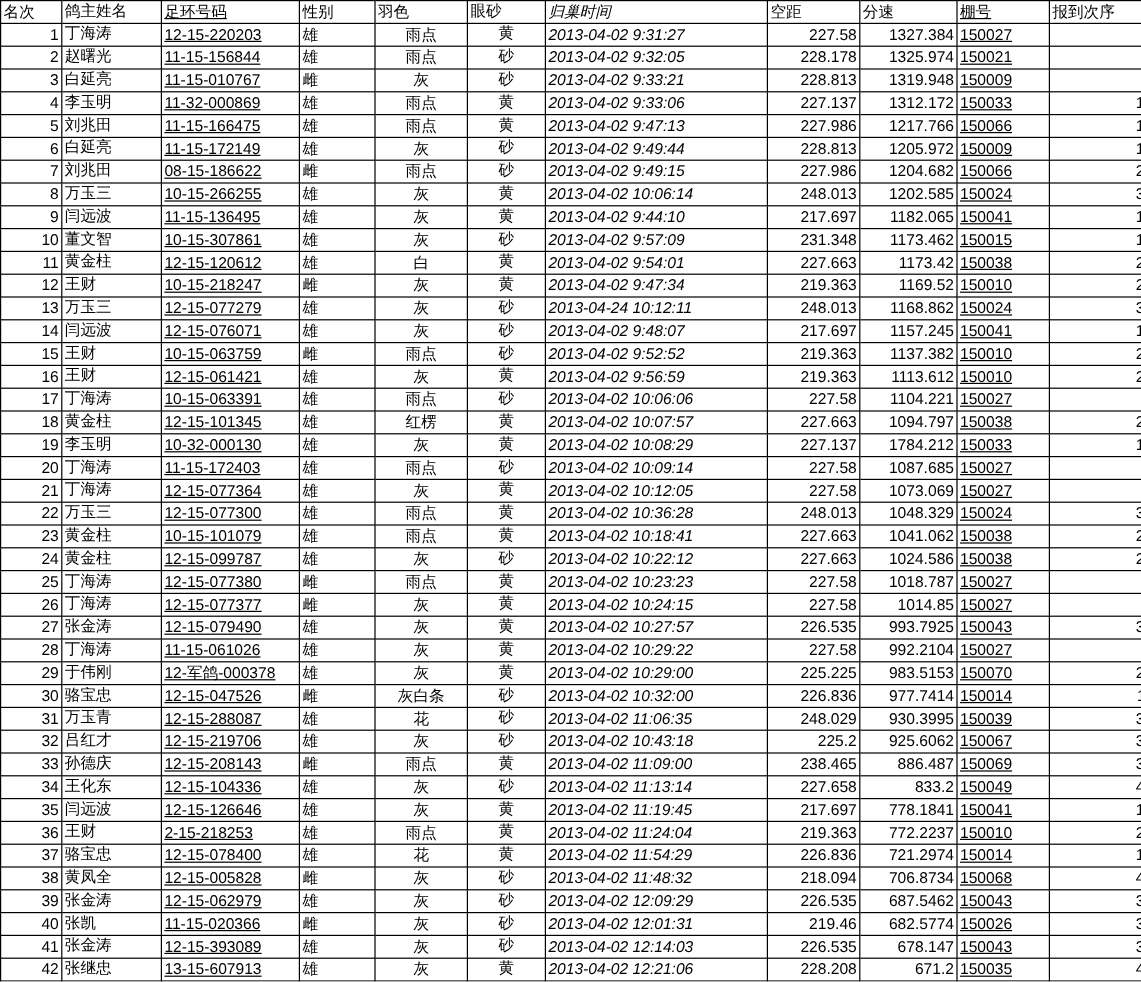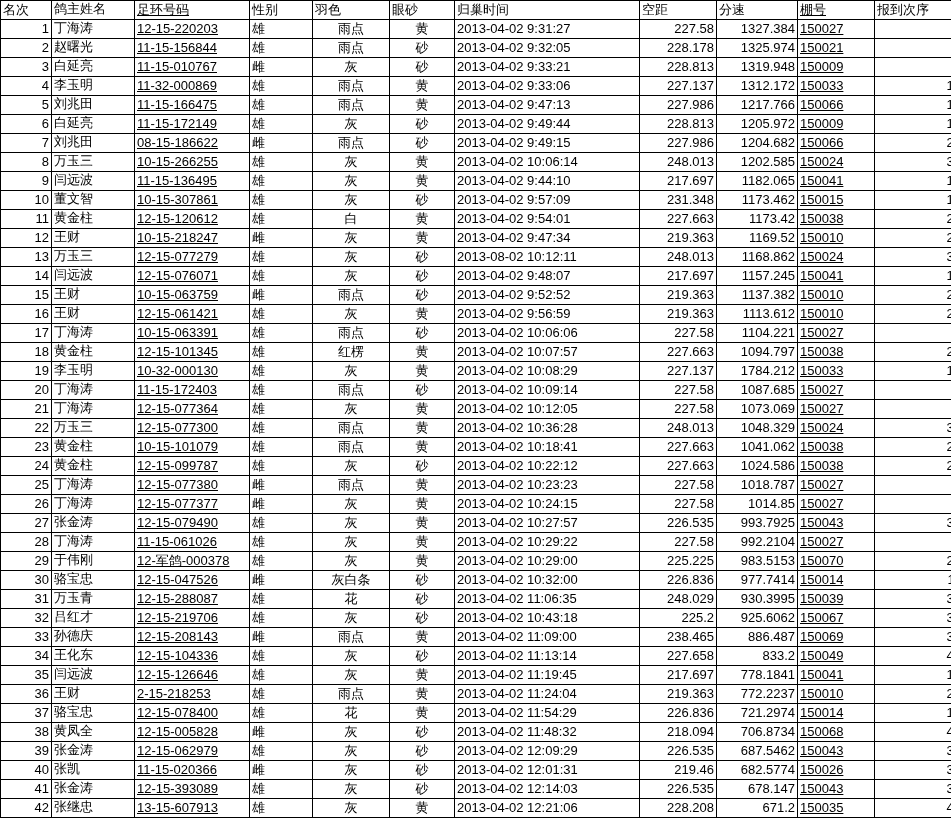--- a/index.html
+++ b/index.html
@@ -31,22 +31,22 @@
     overflow: hidden;
   }
   th {
     text-align: left;
   }
   .c-num   { width: 46px;  text-align: right; }
   .c-name  { width: 78px;  text-align: left; font-family: Liberation Mono, monospace; }
   .c-ring  { width: 110px; text-align: left; text-decoration: underline; }
   .c-sex   { width: 58px;  text-align: left; }
   .c-feat  { width: 72px;  text-align: center; }
-  .c-eye   { width: 60px;  text-align: center; }
-  .c-time  { width: 180px; text-align: left; }
+  .c-eye   { width: 60px;  text-align: center; font-family: Liberation Mono, monospace; }
+  .c-time  { width: 180px; text-align: left; font-style: italic; }
   .c-dist  { width: 72px;  text-align: right; }
   .c-speed { width: 76px;  text-align: right; }
   .c-shed  { width: 72px;  text-align: left; text-decoration: underline; }
   .c-order { width: 84px;  text-align: right; }
 
   thead th.c-num,
   thead th.c-dist,
   thead th.c-speed,
   thead th.c-order { text-align: left; }
   thead th.c-feat,
@@ -228,21 +228,21 @@
         <td class="c-shed">150010</td>
         <td class="c-order">21</td>
       </tr>
       <tr>
         <td class="c-num">13</td>
         <td class="c-name">万玉三</td>
         <td class="c-ring">12-15-077279</td>
         <td class="c-sex">雄</td>
         <td class="c-feat">灰</td>
         <td class="c-eye">砂</td>
-        <td class="c-time">2013-08-02 10:12:11</td>
+        <td class="c-time">2013-04-24 10:12:11</td>
         <td class="c-dist">248.013</td>
         <td class="c-speed">1168.862</td>
         <td class="c-shed">150024</td>
         <td class="c-order">31</td>
       </tr>
       <tr>
         <td class="c-num">14</td>
         <td class="c-name">闫远波</td>
         <td class="c-ring">12-15-076071</td>
         <td class="c-sex">雄</td>

